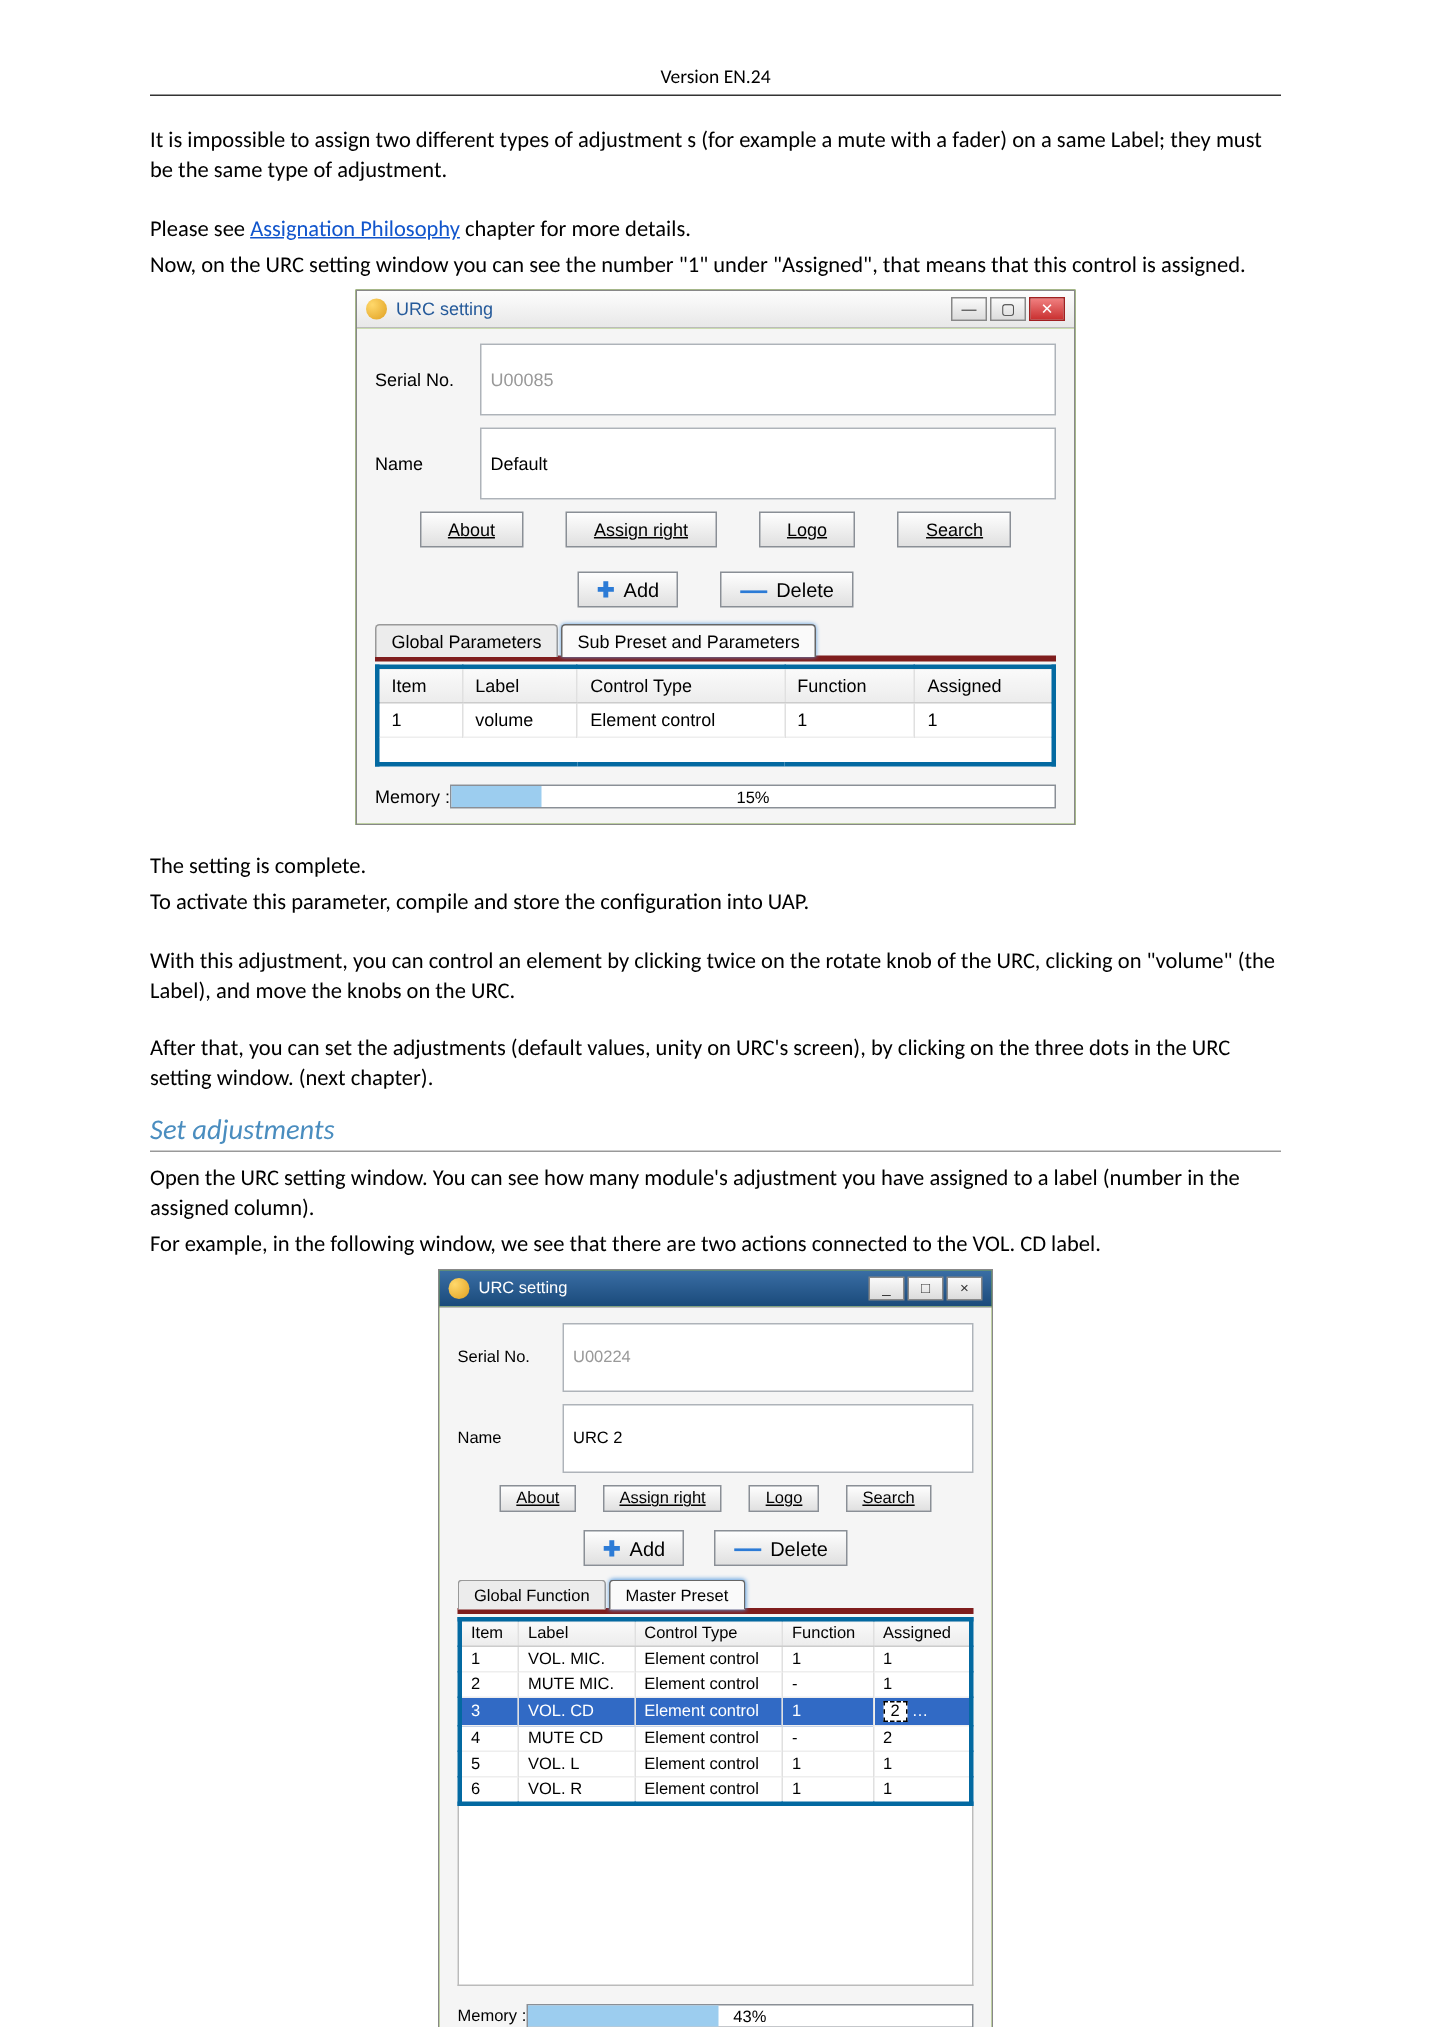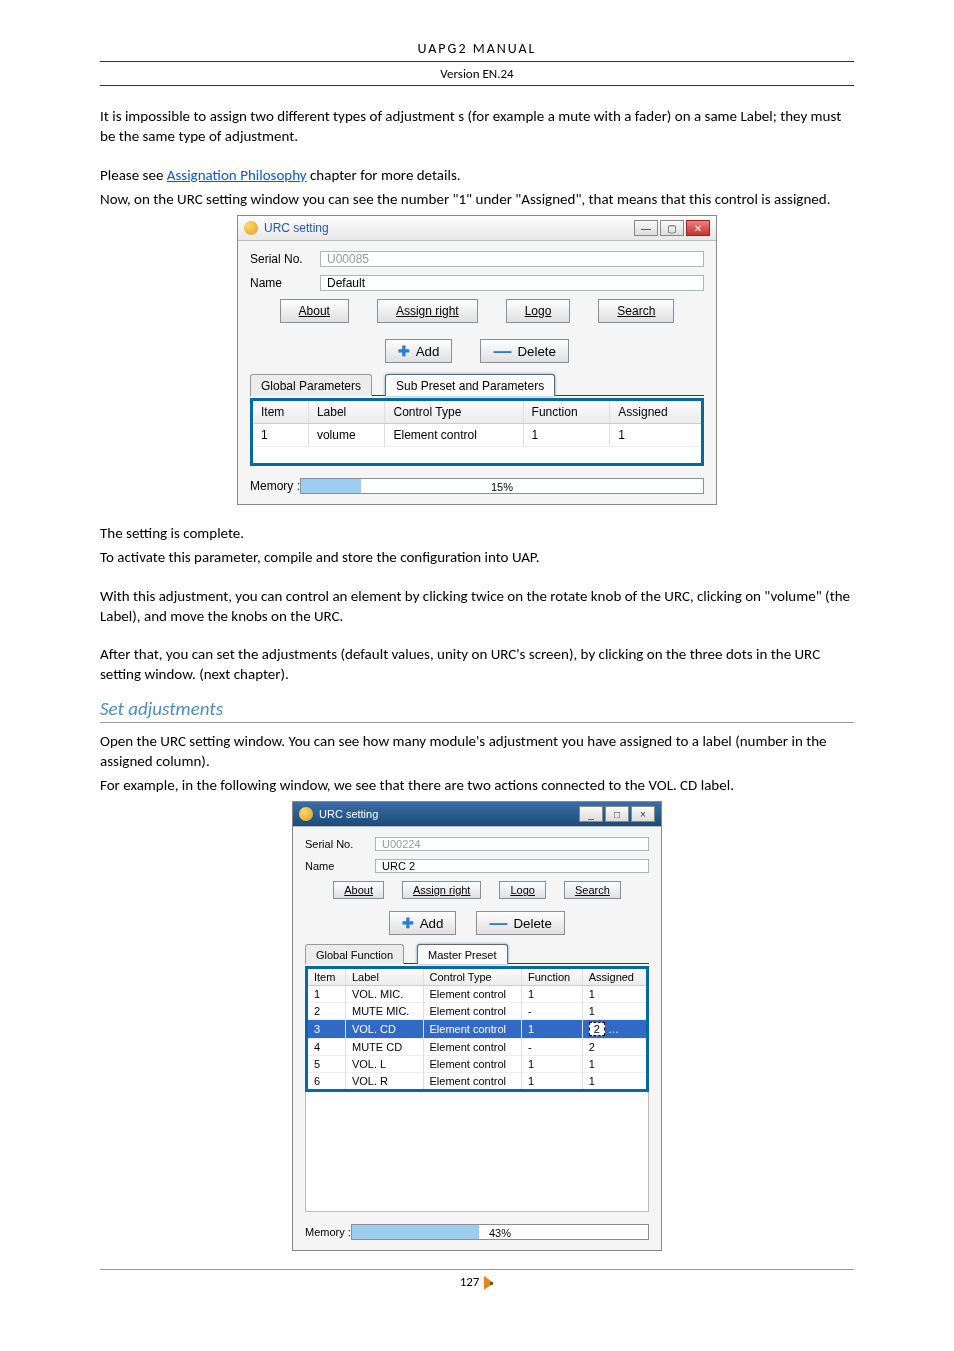--- a/index.html
+++ b/index.html
@@ -75,39 +75,39 @@
     color: #333;
   }
   .win-ctrl.close { background: linear-gradient(#f08080,#c93030); color:#fff; border-color:#a02020;}
   .win-body { padding: 10px 12px; background: #f5f5f5; }
   .form-row { display: flex; align-items: center; margin-bottom: 8px; }
   .form-label { width: 70px; }
   .txt-input {
     flex: 1;
     border: 1px solid #aeb3b9;
     background: #fff;
-    padding: 0 6px;
+    padding: 16px 6px;
     color: #999;
   }
   .txt-input.filled { color: #000; }
   .btn-row { display: flex; gap: 28px; justify-content: center; margin: 6px 0 12px; text-decoration: underline; }
   .btn {
     border: 1px solid #8a8f96;
     background: linear-gradient(#fefefe,#e0e0e0);
     padding: 4px 18px;
     font-size: 12px;
     color: #000;
   }
   .window.small .btn { padding: 2px 10px; font-size: 11px; }
   .add-del-row { display:flex; gap: 28px; justify-content:center; margin:16px 0 10px; }
   .window.small .add-del-row { margin:10px 0 8px; gap:20px; }
   .add-del { border:1px solid #8a8f96; background:linear-gradient(#fefefe,#e0e0e0); padding:3px 12px; display:inline-flex; align-items:center; gap:6px; }
   .icon-plus { color:#2c7bd6; font-weight:bold; font-size:14px; }
   .icon-minus { color:#2c7bd6; font-weight:bold; font-size:18px; line-height:10px; }
-  .tabs { display:flex; border-bottom:1px solid #7f1d1d;gap:11px; }
+  .tabs { display:flex; border-bottom:4px solid #7f1d1d; }
   .tab {
     padding: 4px 10px 3px;
     border: 1px solid #999;
     border-bottom: none;
     background: #ececec;
     margin-right: 2px;
     border-radius: 3px 3px 0 0;
     position: relative;
     top: 1px;
   }
@@ -168,21 +168,20 @@
     content:"";
     position:absolute;
     left:-4px; top:-1px;
     width:3px; height:3px; background:#1a4a7a; border-radius:50%;
   }
 </style>
 </head>
 <body>
 
 <div class="page">
-  <div class="doc-header">UAPG2  MANUAL</div>
   <div class="doc-subheader">Version EN.24</div>
 
   <p class="para para-gap">It is impossible to assign two different types of adjustment s (for example a mute with a fader) on a same Label; they must be the same type of adjustment.</p>
 
   <p class="para">
     <span>Please see </span><a href="#" class="link">Assignation Philosophy</a><span> chapter for more details.</span>
   </p>
   <p class="para">Now, on the URC setting window you can see the number "1" under "Assigned", that means that this control is assigned.</p>
 
   <div class="window big">

